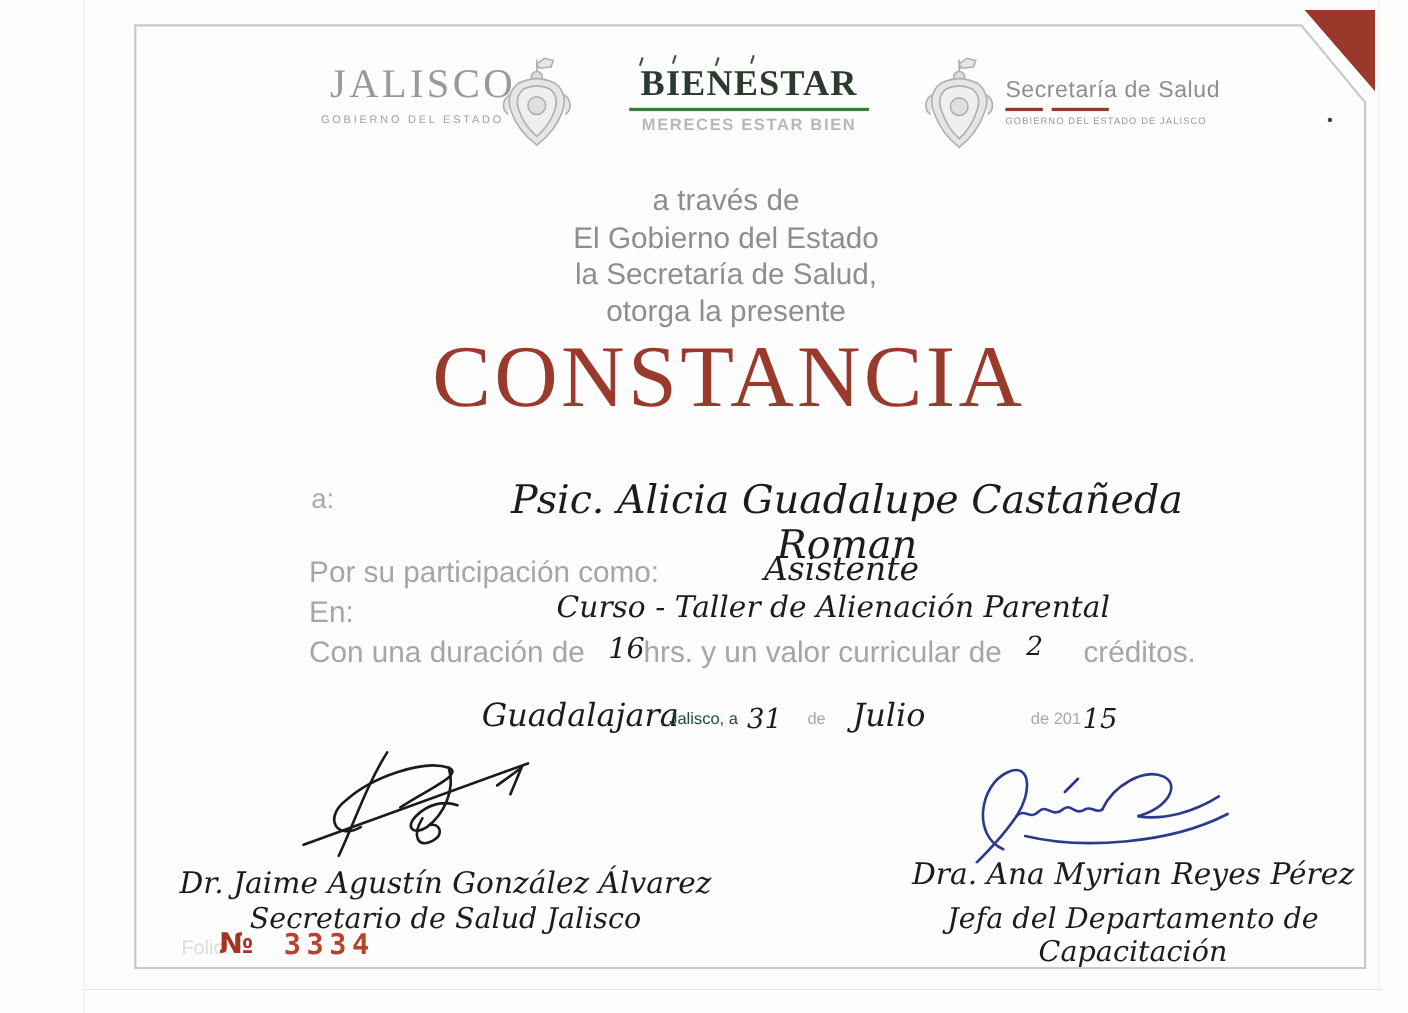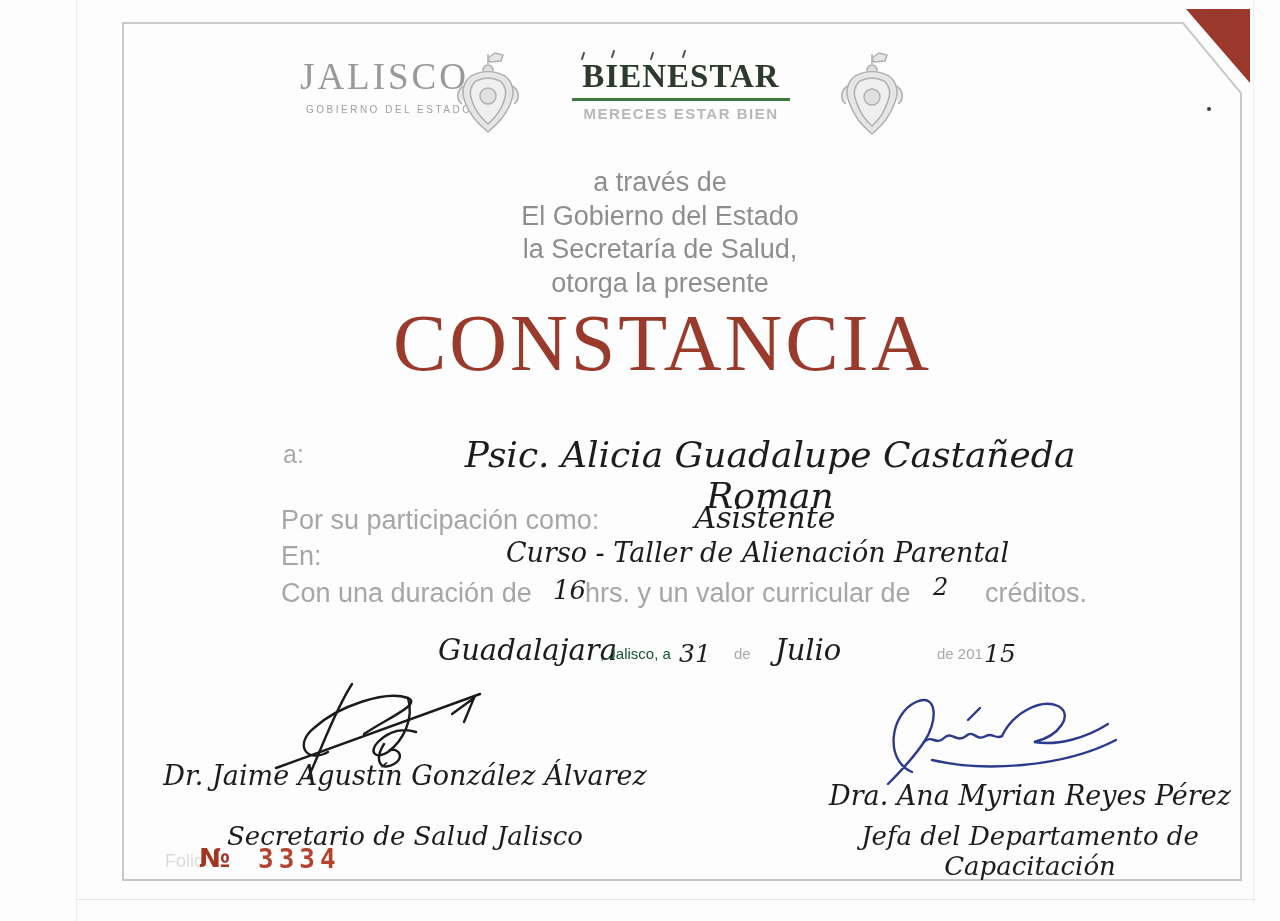--- a/index.html
+++ b/index.html
@@ -9,21 +9,21 @@
 
   
   .scan-edge-left{left:76px;top:0;width:1px;height:921px;background:#ededed;}
   .scan-edge-bottom{left:76px;top:899px;width:1180px;height:1px;background:#e6e6e6;}
   .scan-edge-right{left:1253px;top:0;width:1px;height:905px;background:#efefef;}
 
   
   .jalisco-block{left:300px;top:58px;width:150px;text-align:center;}
   .jalisco-title{font-family:"Liberation Serif", serif;font-size:37px;letter-spacing:3px;
                  color:#999999;line-height:1;}
-  .jalisco-sub{margin-top:9px;display:flex;align-items:center;justify-content:flex-start;gap:6px;}
+  .jalisco-sub{margin-top:9px;display:flex;align-items:center;justify-content:center;gap:6px;}
   .jalisco-sub-text{font-size:10px;letter-spacing:2.5px;color:#a0a0a0;white-space:nowrap;}
   .maroon-dash{display:inline-block;width:12px;height:3px;background:#8d3a31;}
   .shield-1{left:452px;top:48px;}
   .shield-2{left:836px;top:48px;}
 
   .bienestar-block{left:572px;top:58px;width:218px;text-align:center;}
   .bienestar-title{font-family:"Liberation Serif", serif;font-weight:bold;font-size:33px;
                    color:var(--bienestar-dark,#2c3b2e);letter-spacing:1px;line-height:1.15;
                    border-bottom:3px solid var(--bienestar-green,#3e7a3e);padding-bottom:2px;}
   .bienestar-sub{margin-top:4px;font-size:15px;font-weight:bold;letter-spacing:1.5px;color:#b8b8b8;}
@@ -73,21 +73,21 @@
   .date-day{left:679px;top:639px;font-size:25px;}
   .date-sep2{left:734px;top:645px;font-size:15px;color:#a9a9a9;}
   .date-month{left:775px;top:633px;font-size:29px;}
   .date-sep3{left:937px;top:645px;font-size:15px;color:#a9a9a9;}
   .date-year{left:984px;top:639px;font-size:25px;}
 
   
   .sig-left{left:262px;top:656px;}
   .sig-right{left:872px;top:680px;}
 
-  .sign-left-name{left:150px;top:760px;width:510px;text-align:center;font-size:27px;}
+  .sign-left-name{left:150px;top:788px;width:510px;text-align:center;font-size:27px;}
   .sign-left-role{left:150px;top:821px;width:510px;text-align:center;font-size:26px;}
   .sign-right-name{left:790px;top:780px;width:480px;text-align:center;font-size:27px;}
   .sign-right-role{left:790px;top:821px;width:480px;text-align:center;font-size:26px;}
 
   
   .folio-label{left:125px;top:851px;font-size:18px;color:#dcdcdc;padding-left:40px;}
   .folio-no{left:199px;top:843px;font-size:26px;font-weight:bold;color:#a33424;
             font-family:"DejaVu Sans", sans-serif;}
   .folio-number{left:258px;top:844px;font-size:26px;font-weight:bold;letter-spacing:5px;
                 color:var(--folio-red,#b5432e);font-family:"DejaVu Sans Mono", monospace;}
@@ -142,20 +142,28 @@
       <path d="M36,10 l7,-5 8,2 -2,6 -11,1 z"></path>
       <line x1="36" y1="6" x2="36" y2="20"></line>
       <circle cx="36" cy="22" r="5" fill="#dedede"></circle>
       <path d="M12,38 C4,42 4,52 10,56 M60,38 C68,42 68,52 62,56"></path>
       <path d="M19,28 C11,34 9,44 13,54 C17,66 26,78 36,86 C46,78 55,66 59,54 C63,44 61,34 53,28 C41,22 31,22 19,28 Z"></path>
       <path d="M24,33 C18,38 17,45 20,53 C23,62 29,72 36,78 C43,72 49,62 52,53 C55,45 54,38 48,33 C40,29 32,29 24,33 Z" fill="#efefef"></path>
       <circle cx="36" cy="49" r="8" fill="#e0e0e0"></circle>
     </g>
   </svg>
 
+  <div class="abs salud-block">
+    <div class="salud-title">Secretaría de Salud</div>
+    <div class="salud-dashes">
+      <span class="salud-dash-a"></span>
+      <span class="salud-dash-b"></span>
+    </div>
+    <div class="salud-sub">GOBIERNO DEL ESTADO DE JALISCO</div>
+  </div>
 
   <div class="abs intro">
     <div>a través de</div>
     <div>El Gobierno del Estado</div>
     <div>la Secretaría de Salud,</div>
     <div>otorga la presente</div>
   </div>
 
   <div class="abs big-title">CONSTANCIA</div>
 

